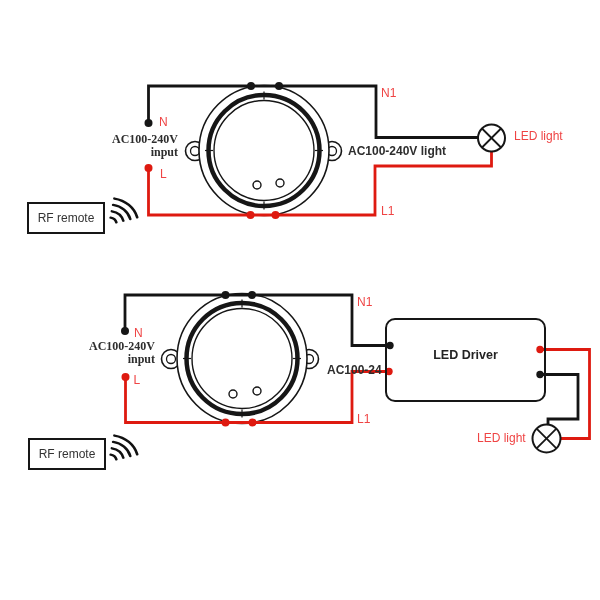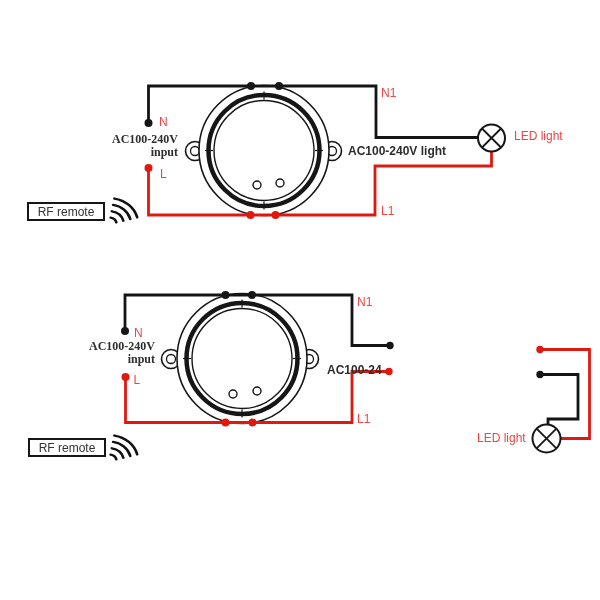--- a/index.html
+++ b/index.html
@@ -3,21 +3,21 @@
 <meta charset="utf-8">
 <style>
   html,body{margin:0;padding:0;background:#fff;}
   .canvas{position:relative;width:600px;height:600px;background:#ffffff;overflow:hidden;
           font-family:"Liberation Sans",sans-serif;color:#333;}
   .canvas > svg{position:absolute;left:0;top:0;}
   .lbl{position:absolute;font-size:12px;line-height:1.06;white-space:nowrap;color:#ef4444;}
   .b{font-weight:bold;color:#2e2e2e;}
   .two-line{text-align:right;line-height:12.5px;font-family:Liberation Serif, serif;}
   .two-line span{display:block;}
-  .rf-box{position:absolute;width:78px;height:19px;border:2.5px solid #161616;
+  .rf-box{position:absolute;width:78px;height:32px;border:2.5px solid #161616;
           box-sizing:border-box;background:transparent;display:flex;align-items:center;
           justify-content:center;font-size:12px;color:#333;}
   .driver-box{position:absolute;left:385px;top:318px;width:161px;height:84px;
           border:2px solid #161616;border-radius:10px;box-sizing:border-box;background:transparent;}
   .driver-title{position:absolute;left:0;top:28px;width:100%;text-align:center;
           font-weight:bold;font-size:12.5px;color:#242424;}
   
   .wireN{stroke:var(--neutral,#141414);stroke-width:2.8;fill:none;stroke-linejoin:miter;}
   .wireL{stroke:var(--live,#de1a10);stroke-width:2.8;fill:none;stroke-linejoin:miter;}
   .ln{stroke:#161616;fill:#ffffff;}
@@ -146,18 +146,21 @@
 
   <div class="lbl" style="left:134px;top:327px;">N</div>
   <div class="lbl two-line b" style="left:75px;top:340px;width:80px;">
     <span>AC100-240V</span>
     <span>input</span>
   </div>
   <div class="lbl" style="left:133.5px;top:374px;">L</div>
   <div class="lbl" style="left:357px;top:296px;">N1</div>
   <div class="lbl" style="left:357px;top:413px;">L1</div>
   <div class="lbl b" style="left:327px;top:364px;">AC100-24</div>
+  <div class="driver-box">
+    <div class="driver-title">LED Driver</div>
+  </div>
   <div class="lbl" style="left:477px;top:432px;">LED light</div>
   <div class="rf-box" style="left:28px;top:438px;">
     <span>RF remote</span>
   </div>
 
 </div>
 
 </body></html>

